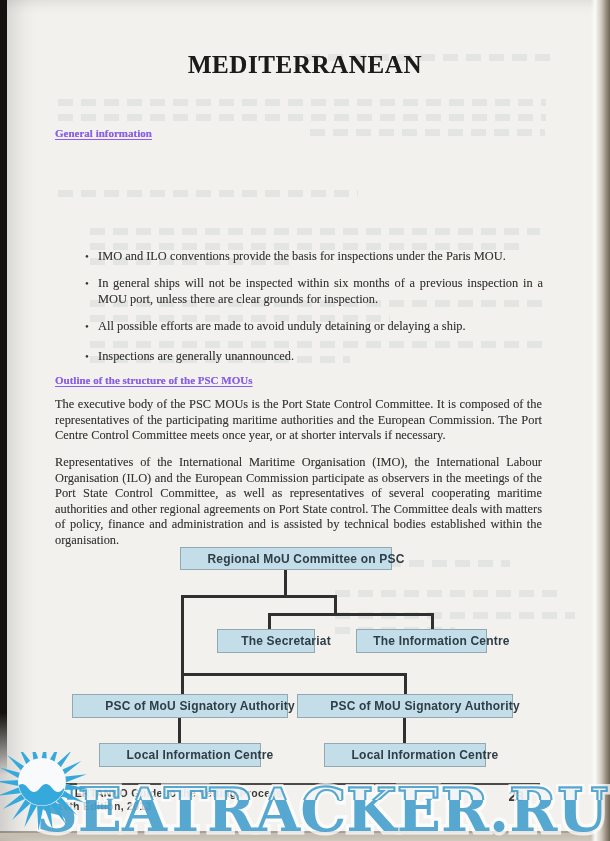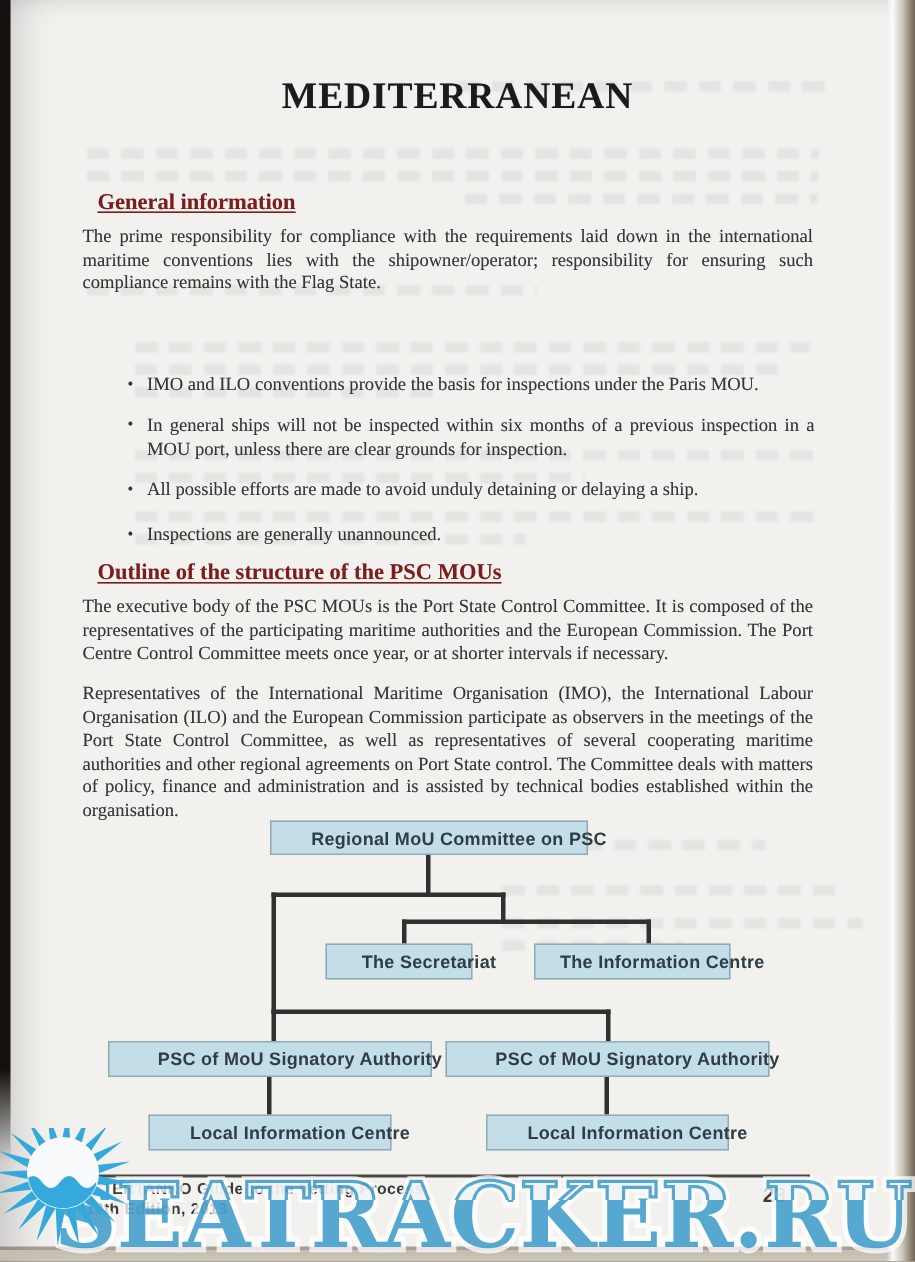--- a/index.html
+++ b/index.html
@@ -16,21 +16,21 @@
     background:linear-gradient(90deg,rgba(242,241,238,0) 0,#fafaf8 22%,#cfc8bd 55%,#93897a 82%,#6e6557 100%);}
   .edge-bottom{position:absolute;left:0;bottom:0;width:610px;height:10px;z-index:4;
     background:linear-gradient(180deg,rgba(70,62,50,.45) 0 2px,#c6beb0 2px 5px,#a3998571 100%);}
   
   .bleed{position:absolute;height:7px;filter:blur(.7px);opacity:.55;
     background:repeating-linear-gradient(90deg,rgba(96,116,132,.18) 0 15px,rgba(96,116,132,0) 15px 23px);}
   
   .title{position:absolute;left:60px;top:48px;width:490px;text-align:center;z-index:2;
     font-weight:bold;font-size:25px;line-height:33px;letter-spacing:.6px;color:#1c1b1a;
     text-shadow:0 0 .5px rgba(0,0,0,.4);}
-  .h-und{position:absolute;left:65px;z-index:2;font-weight:bold;font-size:15px;color:#7f1d1d;
+  .h-und{position:absolute;left:55px;z-index:2;font-weight:bold;font-size:11px;color:#8b5cf6;
     text-decoration:underline;text-underline-offset:2px;text-shadow:0 0 .4px rgba(0,0,0,.35);}
   .para{position:absolute;left:55px;width:487px;z-index:2;font-size:12.4px;line-height:15.5px;
     text-align:justify;color:#373635;text-shadow:0 0 .4px rgba(0,0,0,.3);}
   .bullet{position:absolute;left:85px;width:458px;z-index:2;display:flex;font-size:12.4px;
     line-height:15.5px;color:#373635;text-shadow:0 0 .4px rgba(0,0,0,.3);}
   .bullet::before{content:"\2022";width:13px;flex:0 0 13px;font-size:11px;}
   .bullet .bt{width:445px;text-align:justify;}
   
   .node{position:absolute;z-index:3;background:#c3dee9;border:1px solid #92a9b1;
     display:flex;align-items:center;justify-content:center;box-sizing:border-box;
@@ -69,21 +69,20 @@
       <div class="bleed" style="top: 612px; left: 335px; width: 240px;"></div>
       <div class="bleed" style="top: 627px; left: 335px; width: 120px;"></div>
     </div>
 
   <div class="title">
     <div>MEDITERRANEAN</div>
   </div>
 
   <div class="h-und" style="top:127px">General information</div>
 
-  <div class="para" style="top:150px">The prime responsibility for compliance with the requirements laid down in the international maritime conventions lies with the shipowner/operator; responsibility for ensuring such compliance remains with the Flag State.</div>
 
   <div class="bullet" style="top:249px">
     <div class="bt">IMO and ILO conventions provide the basis for inspections under the Paris MOU.</div>
   </div>
   <div class="bullet" style="top:276px">
     <div class="bt">In general ships will not be inspected within six months of a previous inspection in a MOU port, unless there are clear grounds for inspection.</div>
   </div>
   <div class="bullet" style="top:319px">
     <div class="bt">All possible efforts are made to avoid unduly detaining or delaying a ship.</div>
   </div>

